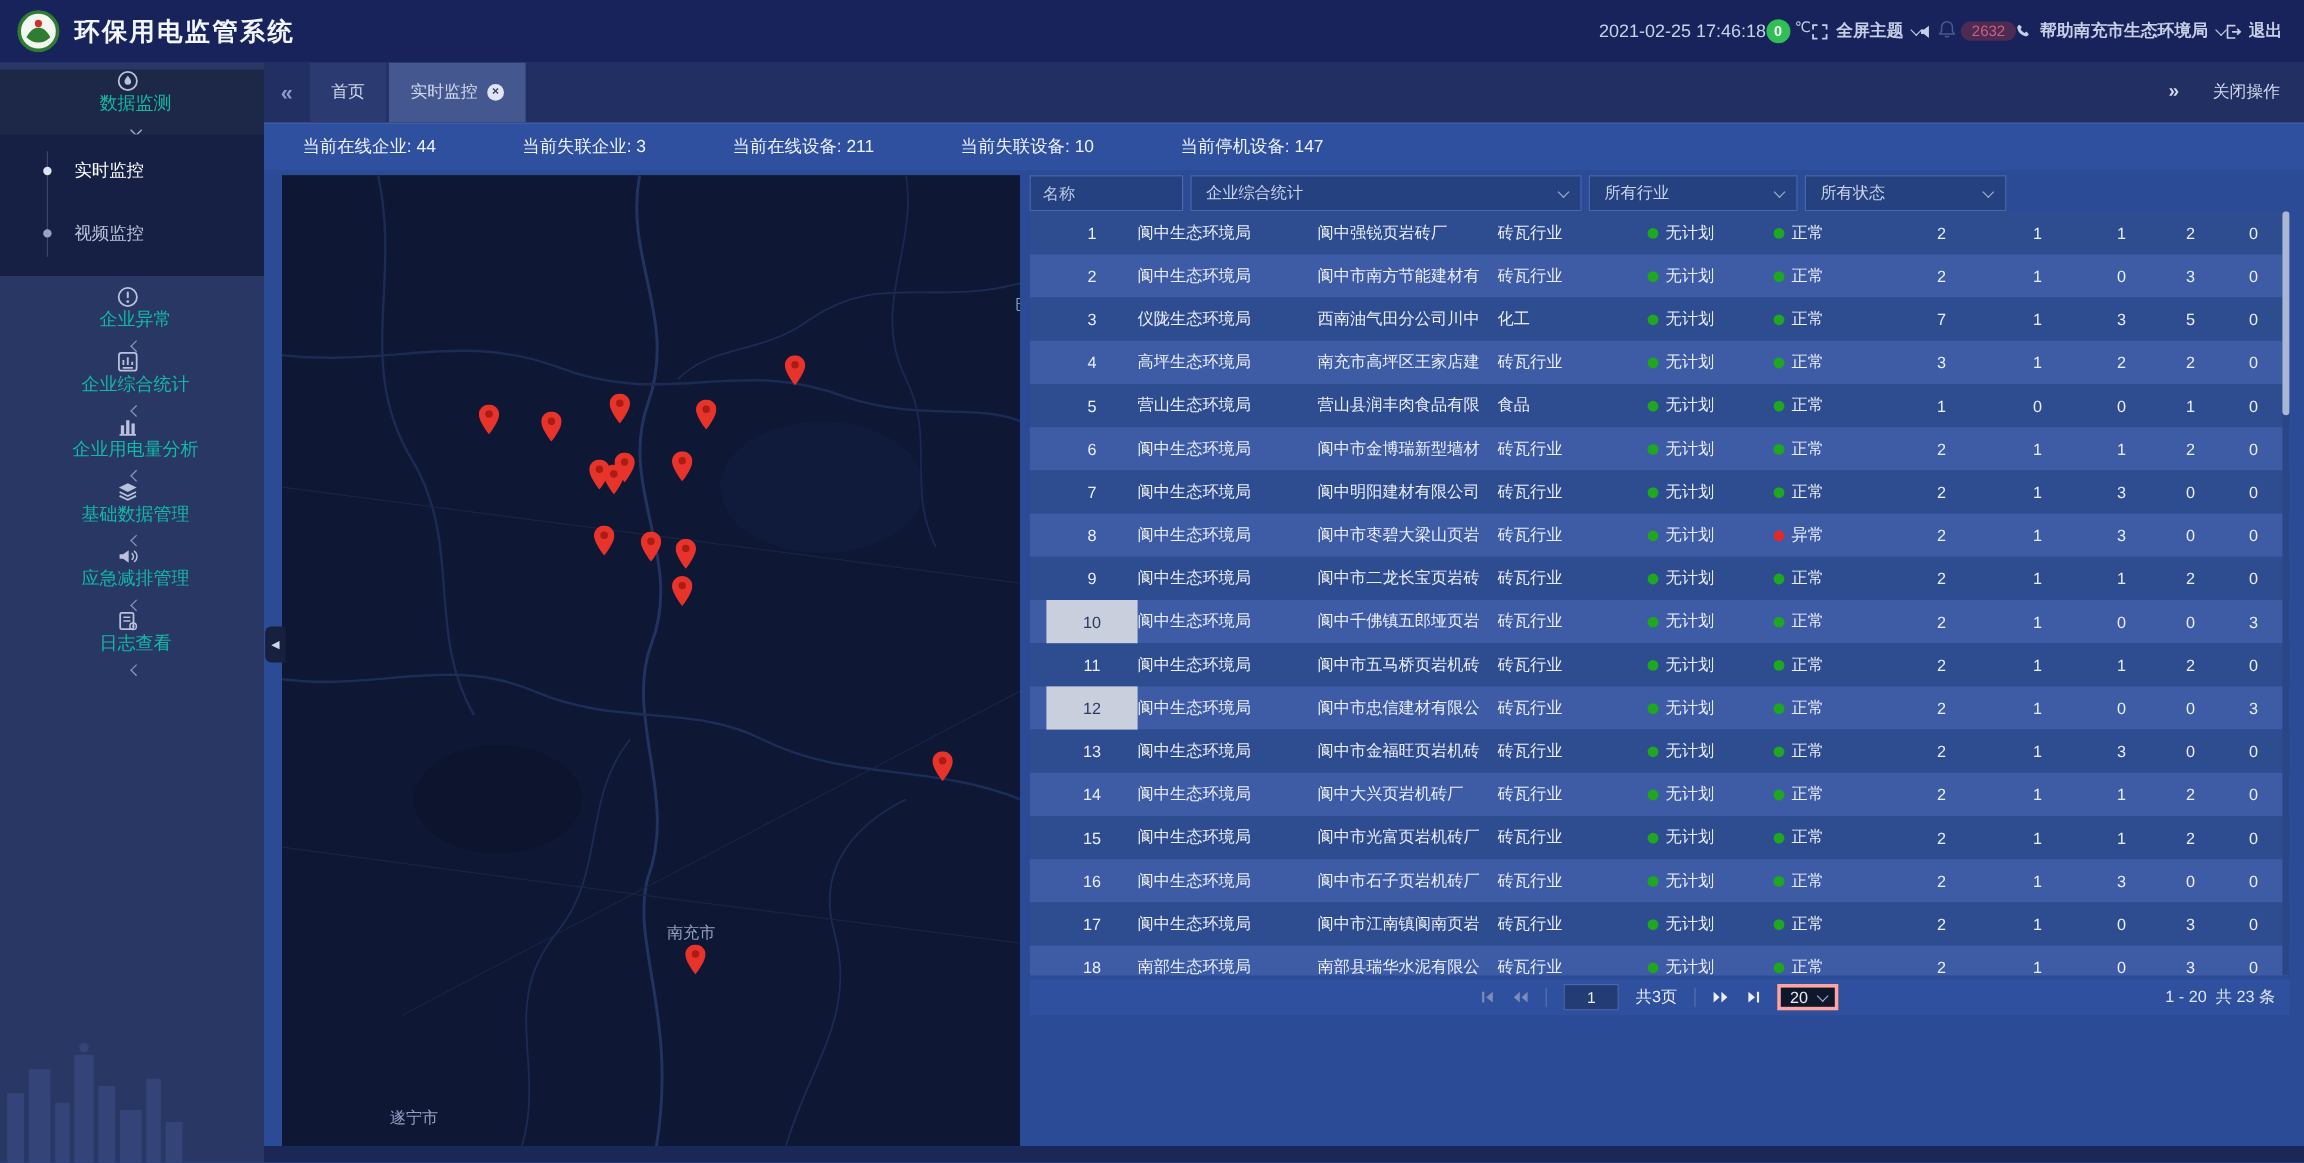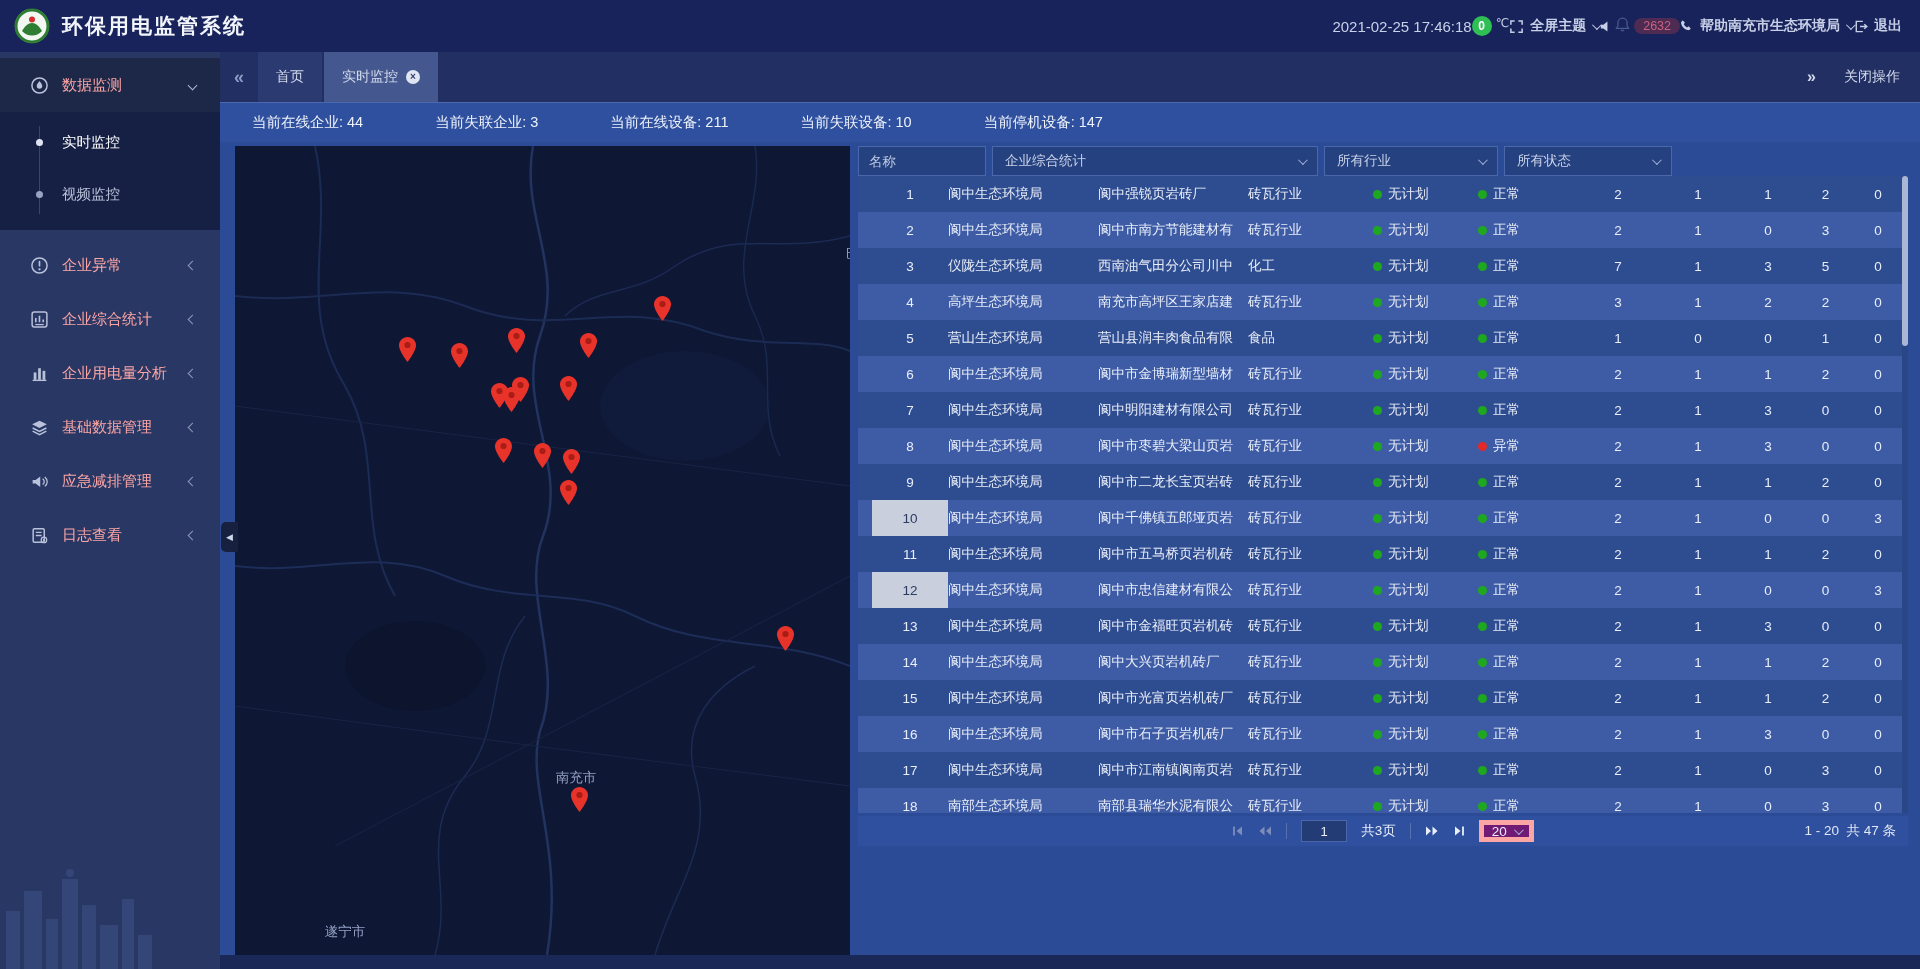--- a/index.html
+++ b/index.html
@@ -17,21 +17,21 @@
   .temp-badge { width:20px; height:20px; border-radius:50%; background:#2fbf55; color:#fff; font-size:12px; font-weight:bold; display:flex; align-items:center; justify-content:center; }
   .temp-unit { font-size:12px; }
   .hdr-item { display:flex; align-items:center; gap:6px; cursor:pointer; white-space:nowrap;font-weight:bold; }
   .hdr-item svg { display:block; }
   .caret-down { width:7px; height:7px; border-right:1.5px solid #c7cfe6; border-bottom:1.5px solid #c7cfe6; transform:rotate(45deg) translateY(-2px); display:inline-block; }
   .bell-wrap { display:flex; align-items:center; gap:3px; color:#4a5a92; }
   .badge { background:#4e2b52; color:#c9637f; border-radius:9px; padding:1px 9px; font-size:12.5px; }
 
   
   .sidebar { position:absolute; top:52px; left:0; width:220px; bottom:0; background:#293764; z-index:20; padding-top:6px; }
-  .side-item { height:54px; display:flex; align-items:center; padding:0 24px 0 30px; color:#fca5a5; font-size:15px; cursor:pointer; position:relative; }
+  .side-item { height:54px; display:flex; align-items:center; padding:0 24px 0 30px; color:#14b8a6; font-size:15px; cursor:pointer; position:relative;flex-direction:column; }
   .side-item.parent-open { background:#1d2849; }
   .s-icon { width:19px; height:19px; margin-right:13px; color:#b9c2da; flex:0 0 auto; }
   .s-icon svg { width:100%; height:100%; display:block; }
   .s-label { flex:1; }
   .chev { width:7px; height:7px; display:inline-block; }
   .chev-down { border-right:1.5px solid #aeb8d2; border-bottom:1.5px solid #aeb8d2; transform:rotate(45deg); }
   .chev-left { border-left:1.5px solid #8d98b8; border-bottom:1.5px solid #8d98b8; transform:rotate(45deg); }
   .submenu { background:#161f44; position:relative; padding:4px 0 10px 0; margin-bottom:8px; }
   .submenu::before { content:""; position:absolute; left:39px; top:14px; bottom:16px; width:1px; background:#39456f; }
   .sub-item { height:52px; display:flex; align-items:center; padding-left:62px; color:#bac3da; font-size:14.5px; cursor:pointer; position:relative; }
@@ -85,21 +85,21 @@
   .dot.normal { background:#1fa81f; } .dot.error { background:#e22a2a; }
   .scrollbar { position:absolute; right:0; top:0; width:6px; height:100%; background:#2a4686; }
   .scrollbar .thumb { position:absolute; top:0; left:0; width:6px; height:170px; background:#a9b6d4; border-radius:3px; }
 
   
   .pager { margin-top:3px; height:30px; background:#2e509f; display:flex; align-items:center; justify-content:center; gap:14px; position:relative; color:#e9eef8; font-size:13.5px; }
   .pgbtn { display:flex; align-items:center; color:#e9eef8; cursor:pointer; }
   .pgbtn.dim { color:#7e8cba; }
   .vsep { width:1px; height:16px; background:#5a6fae; }
   .pg-input { width:46px; height:22px; background:#233c75; border:1px solid #4a67ac; color:#e9eef8; text-align:center; font-size:13px; font-family:inherit; }
-  .pg-size { display:flex; align-items:center; gap:7px; background:#701a75; border:5px solid #fca5a5; height:22px; padding:0 8px; cursor:pointer; }
+  .pg-size { display:flex; align-items:center; gap:7px; background:#0f172a; border:3px solid #fca5a5; height:22px; padding:0 8px; cursor:pointer; }
   .pg-range { position:absolute; right:12px; color:#dfe6f4; }
   .bottom-strip { position:absolute; left:220px; right:0; top:955px; height:14px; background:#1a2858; }
 </style>
 </head>
 <body>
 
 <div class="screen">
 
   <header class="app-header">
     <span class="logo">
@@ -664,19 +664,19 @@
           <svg width="12" height="12" viewBox="0 0 12 12">
             <path d="M10 1.5v9" stroke="currentColor" stroke-width="1.8"></path>
             <path d="M2 1.5L7.5 6 2 10.5z" fill="currentColor"></path>
           </svg>
         </span>
       <span class="pg-size">
         <span>20</span>
           <i class="sel-caret"></i>
       </span>
       <span class="pg-range">
-        <span>1 - 20</span>&nbsp;&nbsp;<span>共 47 条</span>
+        <span>1 - 20</span>&nbsp;&nbsp;<span>共 23 条</span>
       </span>
     </div>
   </div>
 
   <div class="bottom-strip"></div>
 </div>
 
 </body></html>

